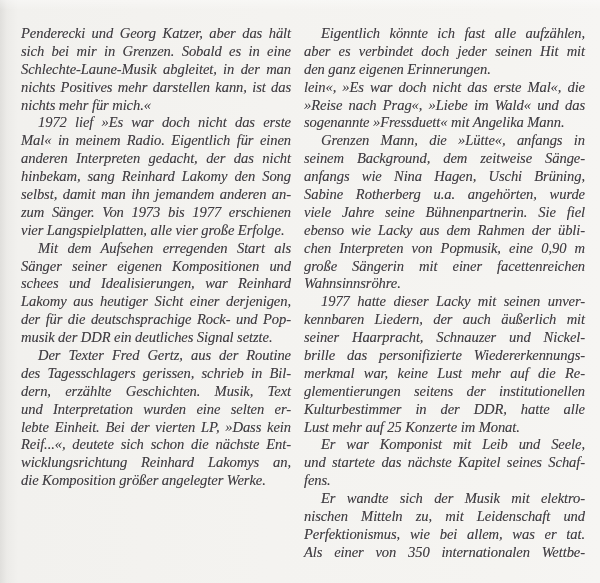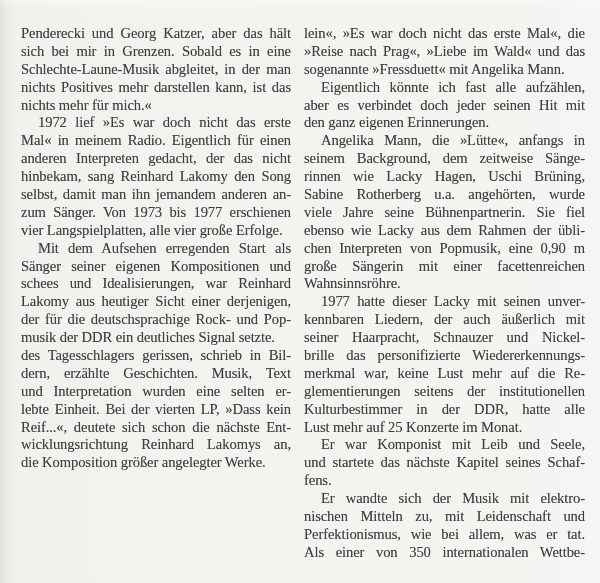--- a/index.html
+++ b/index.html
@@ -12,20 +12,21 @@
     font-family: "Liberation Serif", "DejaVu Serif", serif;
     background: #f3f2ef;
   }
   .page {
     position: relative;
     width: 600px;
     height: 583px;
     overflow: hidden;
     background:
       linear-gradient(90deg, #e0dfdc 0px, #ecebe8 7px, #f2f1ee 18px, #f4f3f0 45%, #f5f4f1 85%, #f6f5f3 100%);
+    font-style: italic;
   }
   .page::after {
     
     content: "";
     position: absolute;
     left: 0; top: 0; right: 0; height: 10px;
     background: linear-gradient(180deg, rgba(255,255,255,0.35), rgba(255,255,255,0));
     pointer-events: none;
   }
   .col {
@@ -77,44 +78,45 @@
       </div>
       <div class="para">
         <div class="line indent">Mit dem Aufsehen erregenden Start als</div>
         <div class="line">Sänger seiner eigenen Kompositionen und</div>
         <div class="line">schees und Idealisierungen, war Reinhard</div>
         <div class="line">Lakomy aus heutiger Sicht einer derjenigen,</div>
         <div class="line">der für die deutschsprachige Rock- und Pop-</div>
         <div class="line end">musik der DDR ein deutliches Signal setzte.</div>
       </div>
       <div class="para">
+        <div class="line indent">Der Texter Fred Gertz, aus der Routine</div>
         <div class="line">des Tagesschlagers gerissen, schrieb in Bil-</div>
         <div class="line">dern, erzählte Geschichten. Musik, Text</div>
         <div class="line">und Interpretation wurden eine selten er-</div>
         <div class="line">lebte Einheit. Bei der vierten LP, »Dass kein</div>
         <div class="line">Reif...«, deutete sich schon die nächste Ent-</div>
         <div class="line">wicklungsrichtung Reinhard Lakomys an,</div>
         <div class="line end">die Komposition größer angelegter Werke.</div>
       </div>
     </div>
   <div class="col right">
       <div class="para">
+        <div class="line indent">Eigentlich könnte ich fast alle aufzählen,</div>
+        <div class="line">aber es verbindet doch jeder seinen Hit mit</div>
+        <div class="line end">den ganz eigenen Erinnerungen.</div>
+      </div>
+      <div class="para">
         <div class="line">lein«, »Es war doch nicht das erste Mal«, die</div>
         <div class="line">»Reise nach Prag«, »Liebe im Wald« und das</div>
         <div class="line end">sogenannte »Fressduett« mit Angelika Mann.</div>
       </div>
       <div class="para">
-        <div class="line indent">Eigentlich könnte ich fast alle aufzählen,</div>
-        <div class="line">aber es verbindet doch jeder seinen Hit mit</div>
-        <div class="line end">den ganz eigenen Erinnerungen.</div>
-      </div>
-      <div class="para">
-        <div class="line indent">Angelika Mann, die »Lütte«, anfangs in</div>
+        <div class="line indent">Grenzen Mann, die »Lütte«, anfangs in</div>
         <div class="line">seinem Background, dem zeitweise Sänge-</div>
-        <div class="line">rinnen wie Lacky Hagen, Uschi Brüning,</div>
+        <div class="line">anfangs wie Nina Hagen, Uschi Brüning,</div>
         <div class="line">Sabine Rotherberg u.a. angehörten, wurde</div>
         <div class="line">viele Jahre seine Bühnenpartnerin. Sie fiel</div>
         <div class="line">ebenso wie Lacky aus dem Rahmen der übli-</div>
         <div class="line">chen Interpreten von Popmusik, eine 0,90 m</div>
         <div class="line">große Sängerin mit einer facettenreichen</div>
         <div class="line end">Wahnsinnsröhre.</div>
       </div>
       <div class="para">
         <div class="line indent">1977 hatte dieser Lacky mit seinen unver-</div>
         <div class="line">kennbaren Liedern, der auch äußerlich mit</div>

